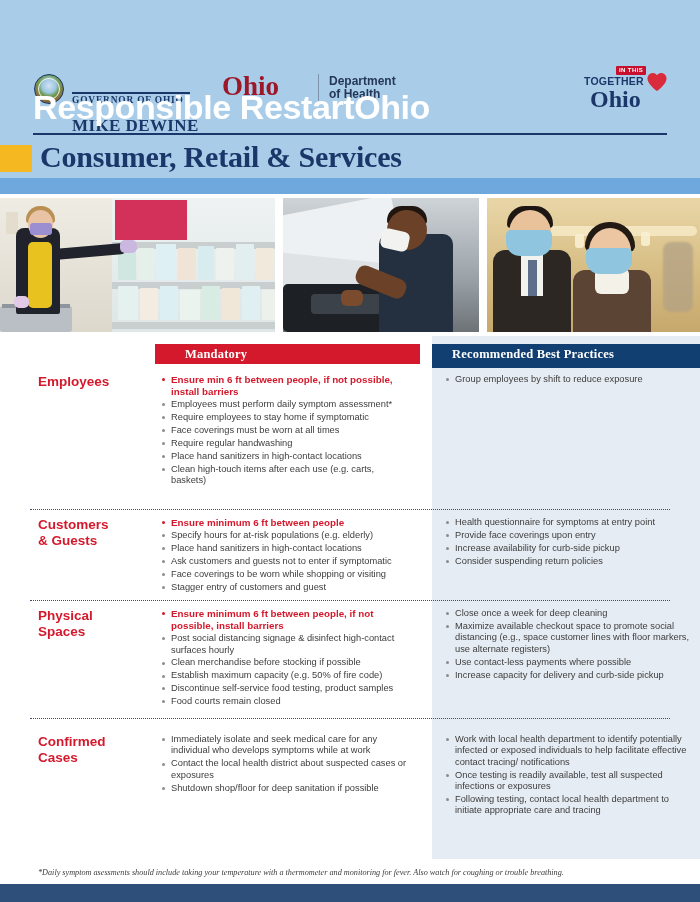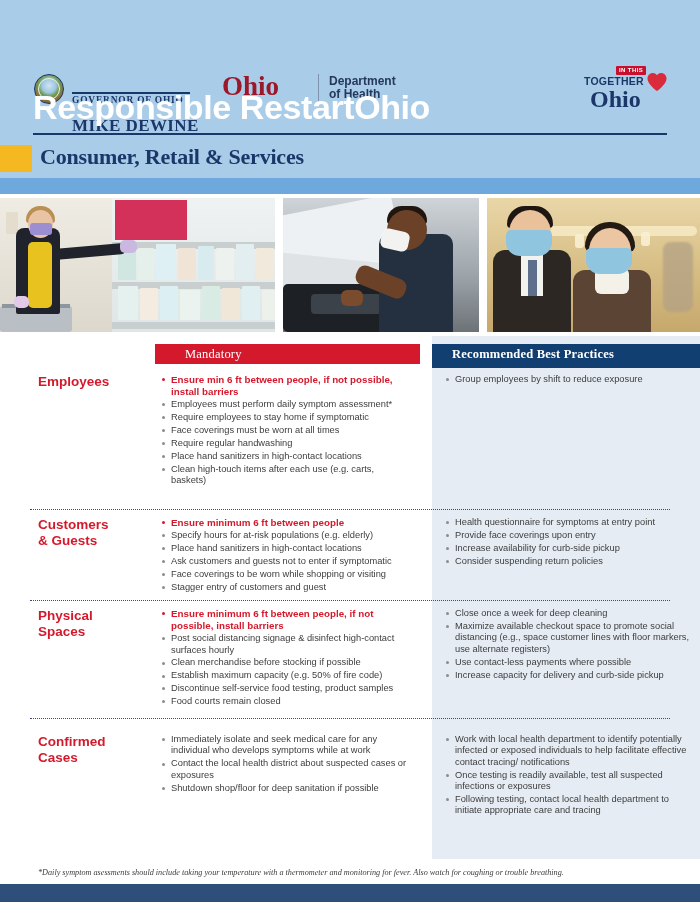--- a/index.html
+++ b/index.html
@@ -84,21 +84,21 @@
     position:absolute;left:33px;top:88px;
     color:#ffffff;font-weight:bold;font-size:34px;line-height:38px;
     letter-spacing:-0.4px;white-space:nowrap;
   }
   .title-rule{
     position:absolute;left:33px;top:133px;width:634px;height:1.5px;background:#1b3668;
   }
   .title-sub{
     position:absolute;left:40px;top:143px;
     font-family:"Liberation Serif", serif;
-    color:#1b3668;font-weight:bold;font-size:22px;line-height:27px;
+    color:#1b3668;font-weight:bold;font-size:30px;line-height:27px;
     letter-spacing:-0.2px;white-space:nowrap;
   }
   .yellow-tab{
     position:absolute;left:0;top:145px;width:32px;height:27px;background:#f5b820;
   }
   .blue-strip{
     position:absolute;left:0;top:178px;width:700px;height:16px;background:#6fa8dc;
   }
 
   
@@ -158,21 +158,21 @@
   .p3-far{position:absolute;left:176px;top:44px;width:30px;height:70px;background:#b3a184;border-radius:8px;opacity:.75;filter:blur(1px);}
 
   
   .table{position:absolute;left:0;top:336px;width:700px;height:523px;}
   .rightcol-bg{position:absolute;left:432px;top:0;width:268px;height:523px;background:#e6ecf3;}
 
   .hdr-mandatory{
     position:absolute;left:155px;top:8px;width:265px;height:20px;background:#d5192c;
   }
   .hdr-mandatory span{
-    position:absolute;left:30px;top:3px;color:#fff;font-weight:normal;font-size:12.5px;
+    position:absolute;left:30px;top:3px;color:#fff;font-weight:bold;font-size:12.5px;
     font-family:"Liberation Serif", serif;letter-spacing:0.2px;
   }
   .hdr-best{
     position:absolute;left:432px;top:8px;width:268px;height:24px;background:#123f71;
   }
   .hdr-best span{
     position:absolute;left:20px;top:3px;color:#fff;font-weight:bold;font-size:12.5px;
     font-family:"Liberation Serif", serif;letter-spacing:0.2px;
   }
 

